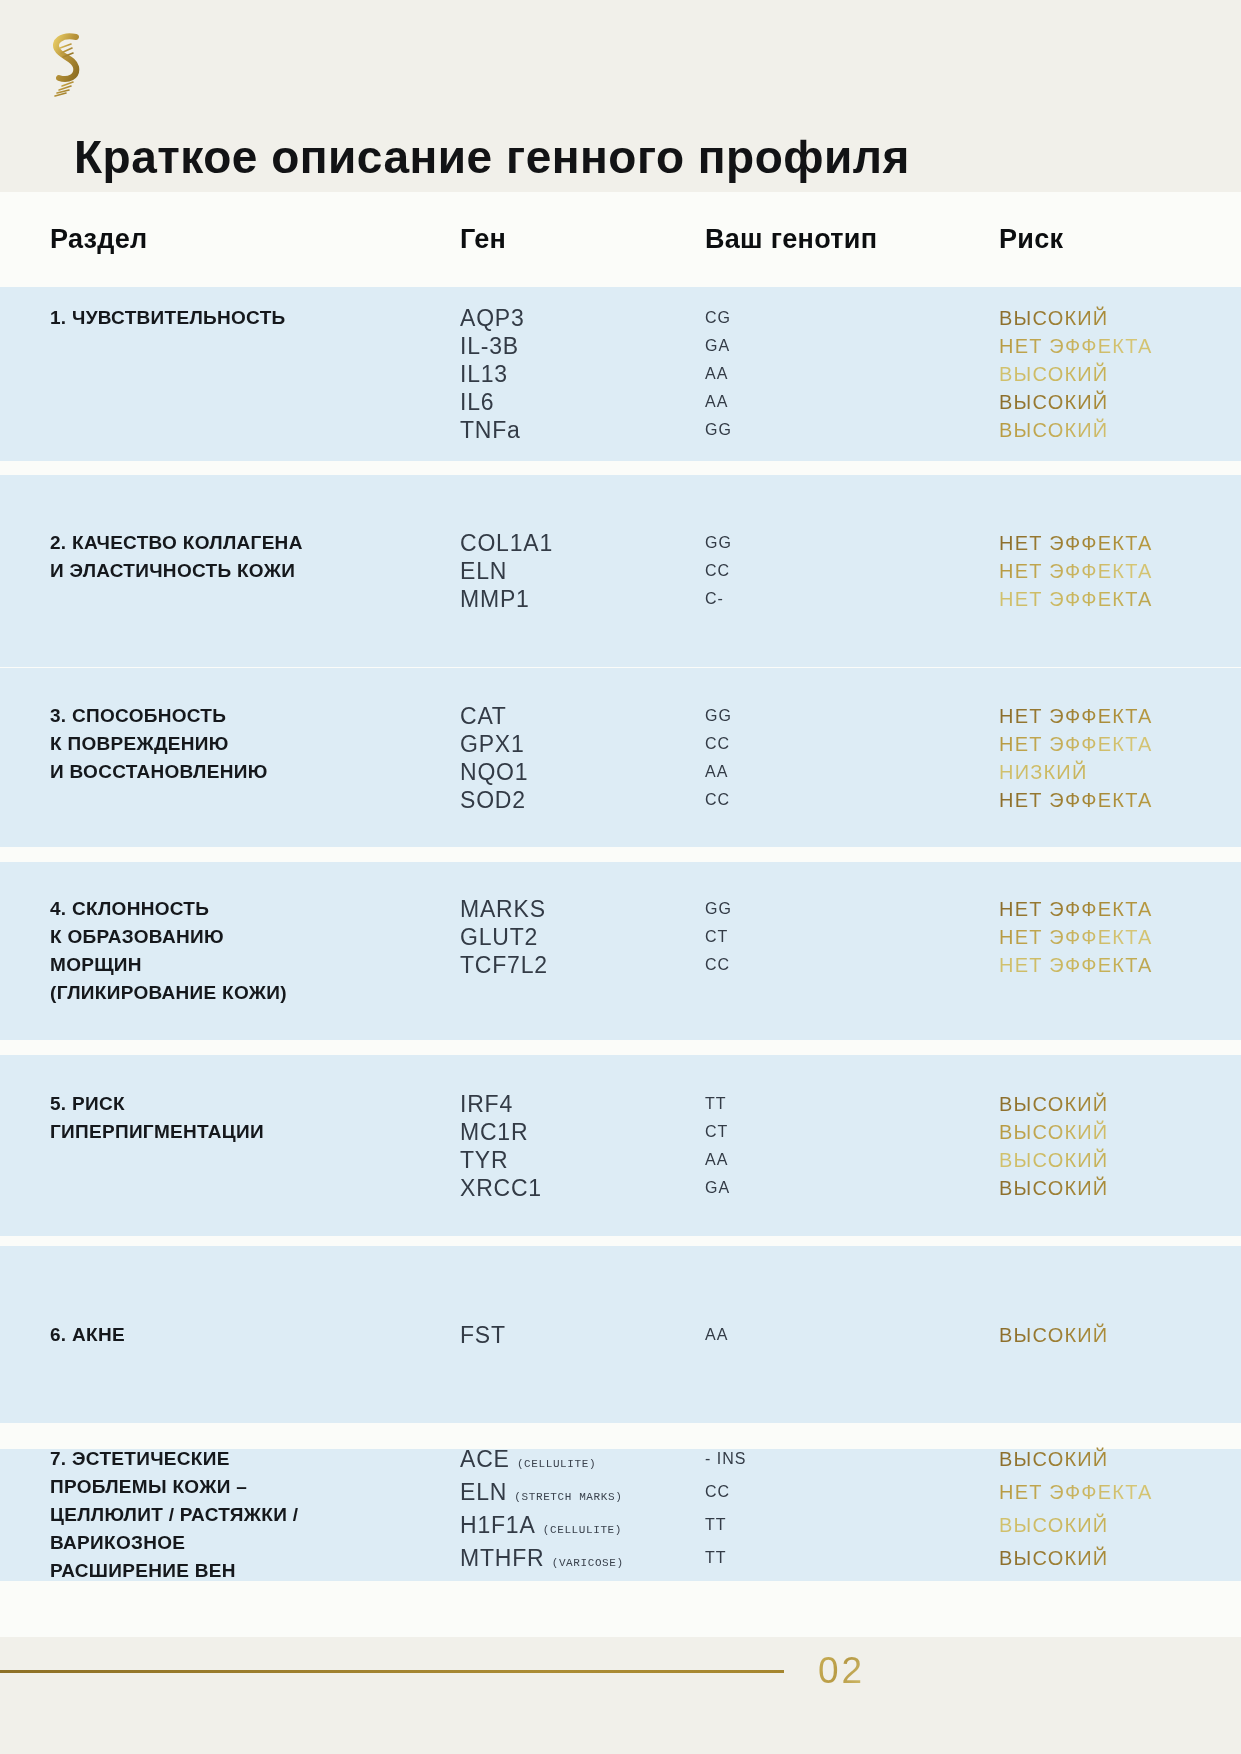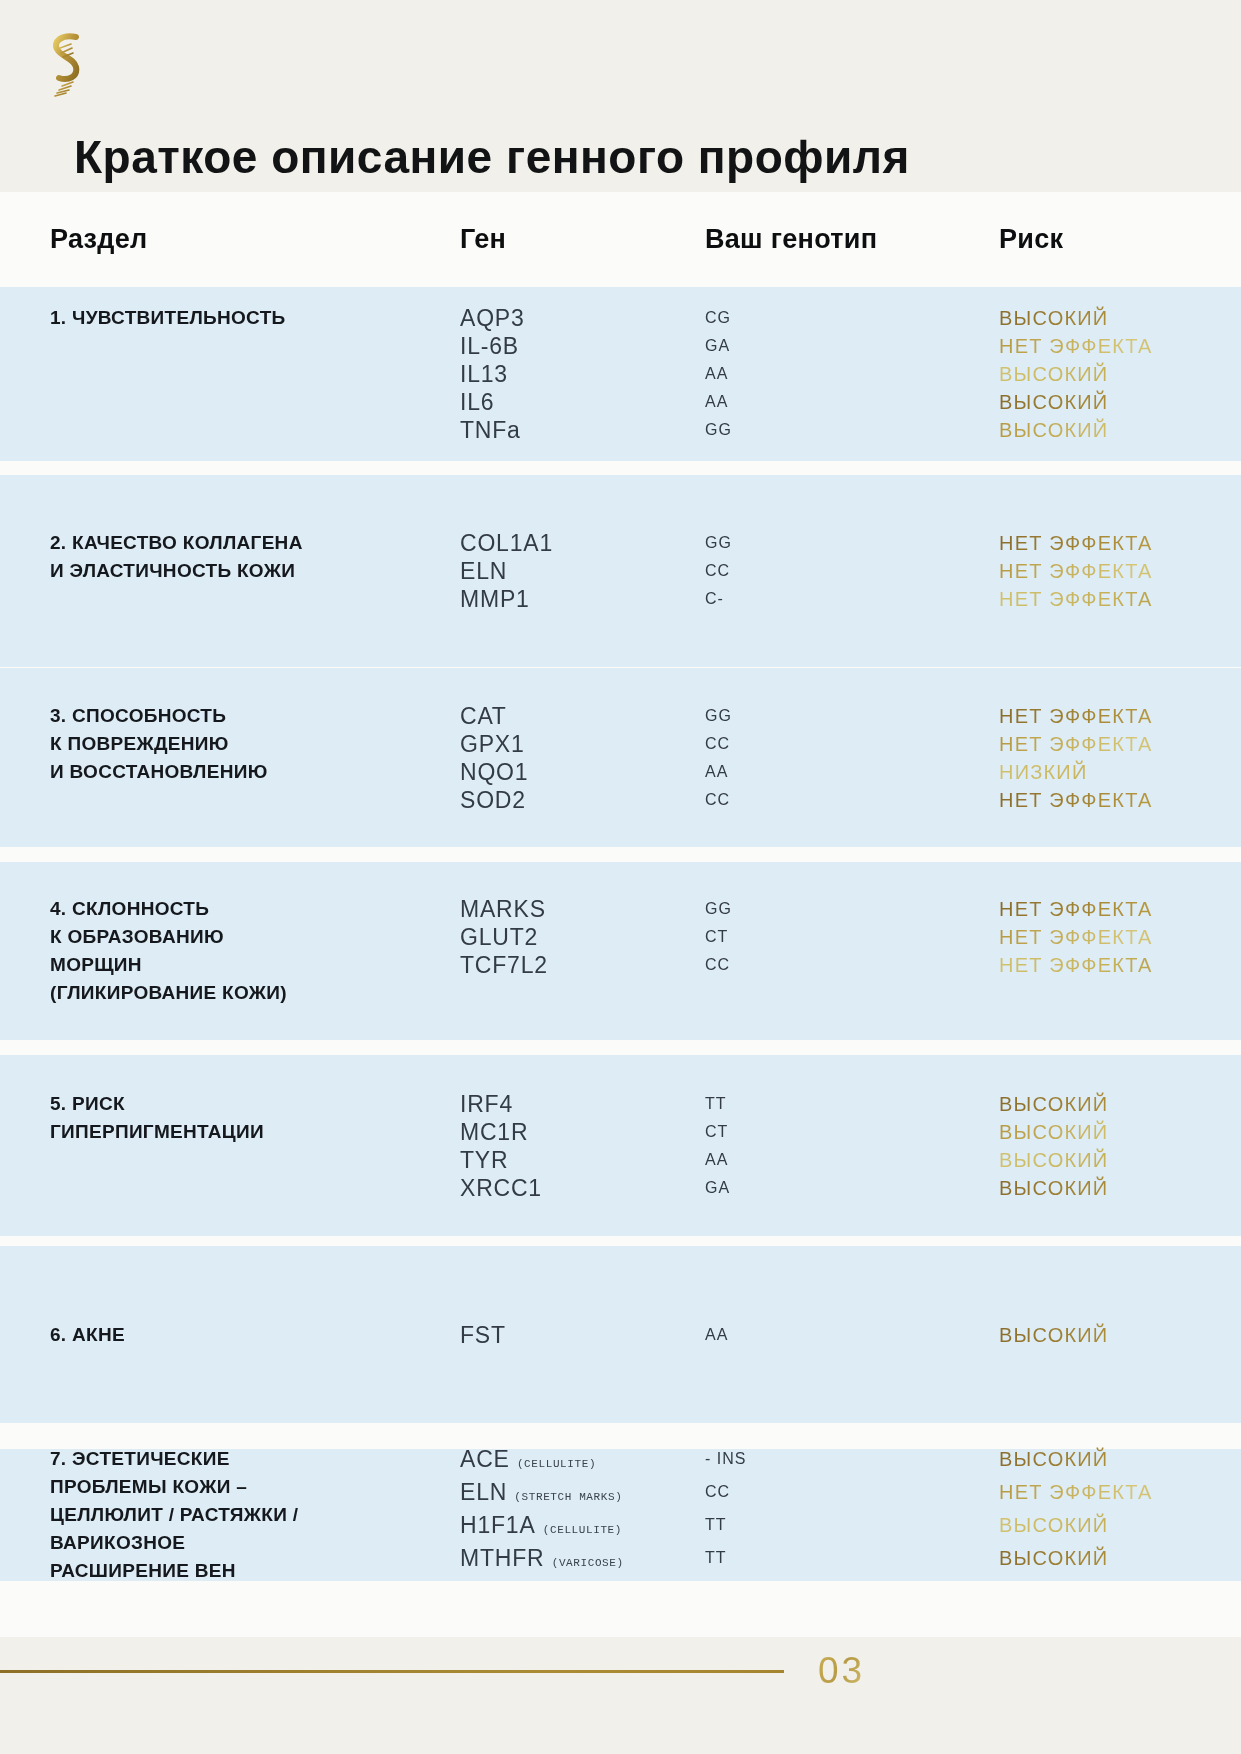--- a/index.html
+++ b/index.html
@@ -99,21 +99,21 @@
   </div>
 
   <div id="bands">
       <div class="band" style="top: 287px; height: 174px;">
         <div class="band-grid">
           <div class="section-label">1. ЧУВСТВИТЕЛЬНОСТЬ</div>
           <div class="rows">
             <div class="cell gene">AQP3</div>
             <div class="cell genotype">CG</div>
             <div class="cell risk r0">ВЫСОКИЙ</div>
-            <div class="cell gene">IL-6B</div>
+            <div class="cell gene">IL-3B</div>
             <div class="cell genotype">GA</div>
             <div class="cell risk r1">НЕТ ЭФФЕКТА</div>
             <div class="cell gene">IL13</div>
             <div class="cell genotype">AA</div>
             <div class="cell risk r2">ВЫСОКИЙ</div>
             <div class="cell gene">IL6</div>
             <div class="cell genotype">AA</div>
             <div class="cell risk r0">ВЫСОКИЙ</div>
             <div class="cell gene">TNFa</div>
             <div class="cell genotype">GG</div>
@@ -227,15 +227,15 @@
             <div class="cell risk r2">ВЫСОКИЙ</div>
             <div class="cell gene">MTHFR<span class="note"> (VARICOSE)</span></div>
             <div class="cell genotype">TT</div>
             <div class="cell risk r0">ВЫСОКИЙ</div>
           </div>
         </div>
       </div>
     </div>
 
   <div class="footer-line"></div>
-  <div class="page-number">03</div>
+  <div class="page-number">02</div>
 
 </div>
 
 </body></html>

